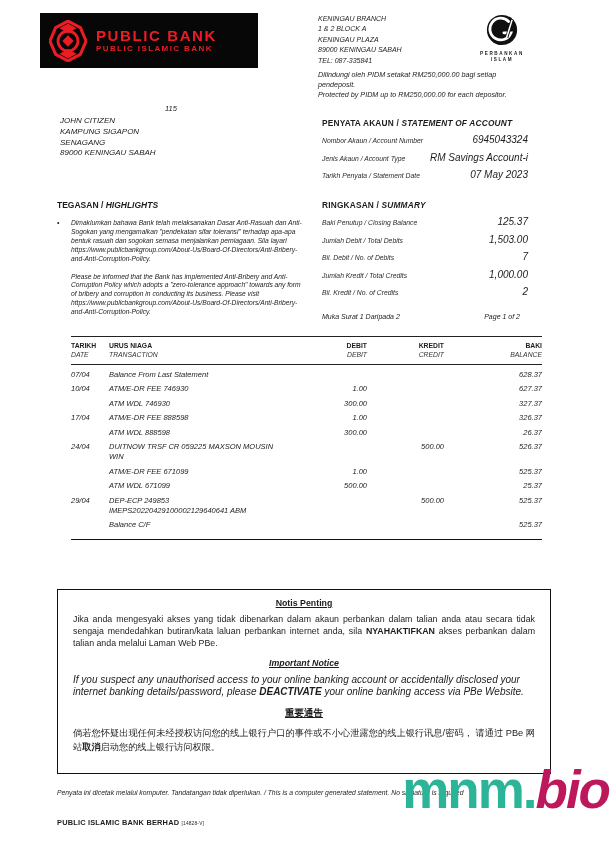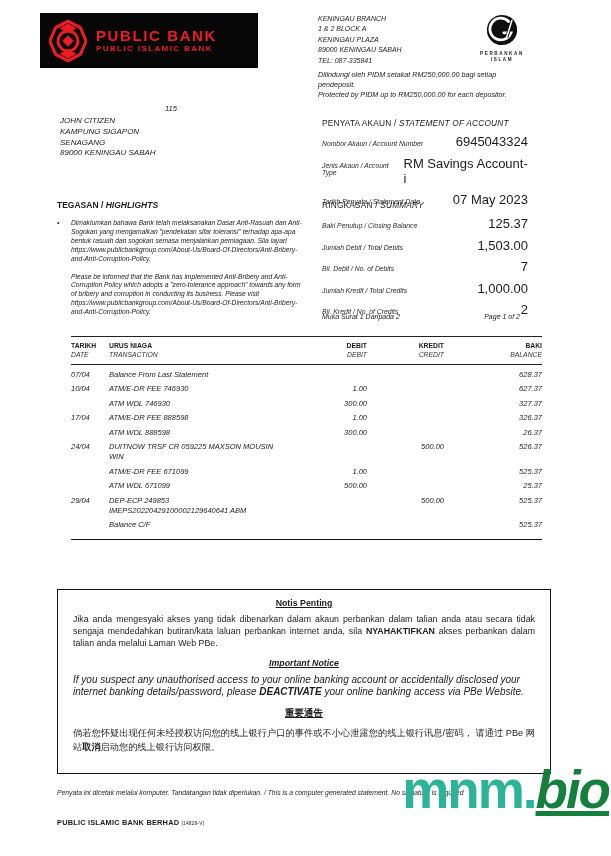--- a/index.html
+++ b/index.html
@@ -23,25 +23,25 @@
   .islamic-logo svg { width:34px; height:34px; }
   .islamic-caption { font-size:4.6px; font-weight:bold; letter-spacing:1.6px; line-height:5.6px; color:#222; }
   .pidm { position:absolute; left:318px; top:70px; width:214px;
     font-size:7.2px; font-style:italic; line-height:10.2px; }
   
   .mail-code { position:absolute; left:165px; top:104px; font-size:7.5px; font-style:italic; }
   .customer { position:absolute; left:60px; top:116px; font-size:8px; font-style:italic; line-height:10.8px; }
   
   .account-panel { position:absolute; left:322px; top:118px; width:206px; }
   .summary-panel { position:absolute; left:322px; top:200px; width:206px; }
-  .panel-title { font-size:8.3px; font-weight:normal; letter-spacing:.2px; }
+  .panel-title { font-size:8.3px; font-weight:bold; letter-spacing:.2px; }
   .panel-title .en { font-style:italic; }
   .kv-row { display:flex; justify-content:space-between; align-items:baseline; margin-top:6.4px; }
   .kv-label { font-size:6.8px; font-style:italic; color:#2a2a2a; }
-  .kv-value { font-size:13px; text-align:left; }
+  .kv-value { font-size:10px; font-style:italic; text-align:left; }
   .page-indicator { position:absolute; left:322px; top:313px; width:198px;
     display:flex; justify-content:space-between; font-size:7px; font-style:italic; }
   
   .highlights { position:absolute; left:57px; top:200px; width:250px; }
   .hl-title { font-size:8.5px; font-weight:bold; }
   .hl-title .en { font-style:italic; }
   .hl-body { display:flex; margin-top:9px; }
   .hl-bullet { font-size:7px; width:14px; flex:0 0 auto; }
   .hl-paras { font-size:6.7px; font-style:italic; line-height:8.9px; word-break:break-word; }
   .hl-paras .p2 { margin-top:9px; }
@@ -347,20 +347,20 @@
     <div class="n-title">Notis Penting</div>
     <div class="n-para"><span>Jika anda mengesyaki akses yang tidak dibenarkan dalam akaun perbankan dalam talian anda atau secara tidak sengaja mendedahkan butiran/kata laluan perbankan internet anda, sila </span><span class="n-bold">NYAHAKTIFKAN</span><span> akses perbankan dalam talian anda melalui Laman Web PBe.</span></div>
     <div class="n-title-en">Important Notice</div>
     <div class="n-para-en"><span>If you suspect any unauthorised access to your online banking account or accidentally disclosed your internet banking details/password, please </span><span class="n-bold">DEACTIVATE</span><span> your online banking access via PBe Website.</span></div>
     <div class="n-title-zh">重要通告</div>
     <div class="n-para-zh"><span>倘若您怀疑出现任何未经授权访问您的线上银行户口的事件或不小心泄露您的线上银行讯息/密码， 请通过 PBe 网站</span><span class="n-bold">取消</span><span>启动您的线上银行访问权限。</span></div>
   </div>
 
   <div class="footer-note">Penyata ini dicetak melalui komputer.  Tandatangan tidak diperlukan. / This is a computer generated statement. No signature is required</div>
   <div class="watermark">
-    <span class="wm-mnm" id="wm1" style="color: rgb(43, 180, 151);">mnm.</span><span class="wm-bio" id="wm2" style="color: #15803d; text-decoration: underline;">bio</span>
+    <span class="wm-mnm" id="wm1" style="color: rgb(43, 180, 151);">mnm.</span><span class="wm-bio" id="wm2" style="color: #be185d;">bio</span>
   </div>
   <div class="footer-bank">
     <span>PUBLIC ISLAMIC BANK BERHAD</span>
     <span class="footer-reg">[14828-V]</span>
   </div>
 
 </div>
 
 </body></html>

